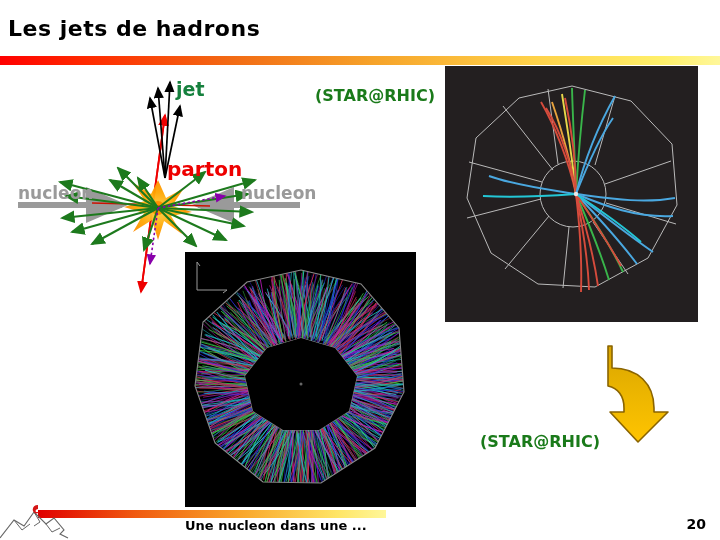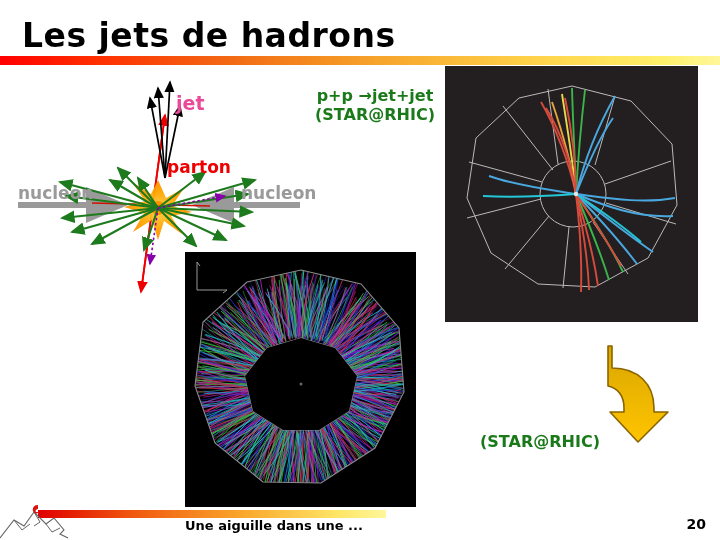--- a/index.html
+++ b/index.html
@@ -11,24 +11,24 @@
     width: 720px;
     height: 540px;
     position: relative;
     overflow: hidden;
     font-family: "DejaVu Sans", sans-serif;
   }
 
   
   #slide-title {
     position: absolute;
-    left: 22px;
+    left: 8px;
     top: 16px;
     font-family: "DejaVu Sans", sans-serif;
-    font-size: 33px;
+    font-size: 22px;
     font-weight: 700;
     letter-spacing: 0.5px;
     color: #000000;
     white-space: nowrap;
   }
 
   
   #title-rule {
     position: absolute;
     left: 0px;
@@ -89,27 +89,27 @@
   #caption-auau { left: 465px; top: 432px; width: 150px; }
 
   
   .diagram-label {
     position: absolute;
     font-family: "DejaVu Sans", sans-serif;
     font-weight: 700;
     white-space: nowrap;
   }
   #label-jet {
-    left: 176px; top: 92px;
+    left: 176px; top: 78px;
     font-size: 19px;
-    color: #ec4899;
+    color: #15803d;
   }
   #label-parton {
     left: 167px; top: 157px;
-    font-size: 17px;
+    font-size: 20px;
     color: #ee0000;
     text-align: right;
   }
   #label-nucleon-left {
     left: 18px; top: 183px;
     font-size: 17px;
     color: #9a9a9a;
   }
   #label-nucleon-right {
     left: 241px; top: 183px;
@@ -221,21 +221,20 @@
 
 <div id="label-jet" class="diagram-label no-select">jet</div>
 
 <div id="label-parton" class="diagram-label no-select">parton</div>
 
 <div id="label-nucleon-left" class="diagram-label no-select">nucleon</div>
 
 <div id="label-nucleon-right" class="diagram-label no-select">nucleon</div>
 
 <div id="caption-pp" class="green-caption no-select">
-  <div>p+p →jet+jet</div>
   <div>(STAR@RHIC)</div>
 </div>
 
 <div id="event-pp">
   <svg viewBox="0 0 253 256" width="253" height="256">
     <rect x="0" y="0" width="253" height="256" fill="#231f20"></rect>
 
     <g stroke="#b9b9b9" stroke-width="1" fill="none">
       <polygon points="127,20 186,35 227,78 232,139 203,192 150,221 93,218 46,187 22,132 31,72 74,32"></polygon>
       <circle cx="128" cy="128" r="33"></circle>
@@ -1239,15 +1238,15 @@
 <div id="footer-rule"></div>
 
 <svg id="footer-logo" viewBox="0 0 86 40">
   <path d="M0,38 L14,20 L24,26 L34,12 L46,24 L54,18 L64,30 L60,34 L68,38" fill="none" stroke="#666666" stroke-width="1.1"></path>
   <path d="M14,20 L22,30 L30,24" fill="none" stroke="#666666" stroke-width="1"></path>
   <path d="M46,24 L52,32 L60,28" fill="none" stroke="#666666" stroke-width="1"></path>
   <path d="M34,12 L40,22 L34,26" fill="none" stroke="#666666" stroke-width="1"></path>
   <path d="M38,5 C34,5 32,8 33,11 C34,14 38,14 39,12 L36,12 C35,11 36,9 38,9 Z" fill="#d41616"></path>
 </svg>
 
-<div id="footer-caption" class="no-select">Une aiguille dans une ...</div>
+<div id="footer-caption" class="no-select">Une nucleon dans une ...</div>
 
 <div id="page-number" class="no-select">20</div>
 
 </body></html>

